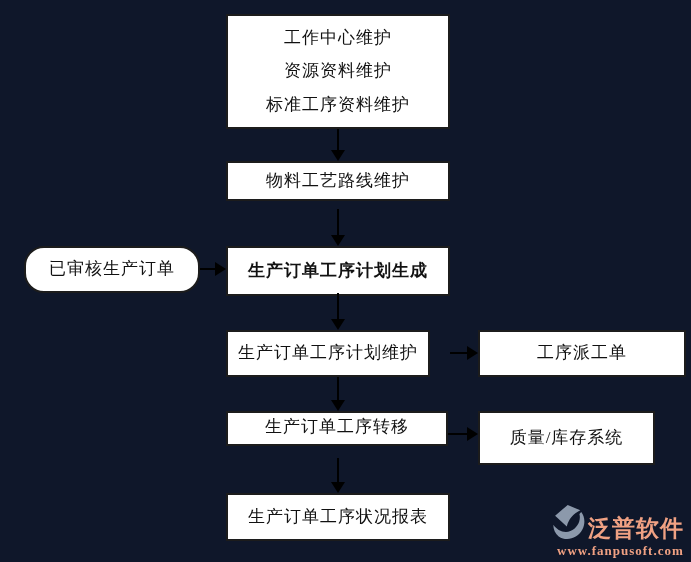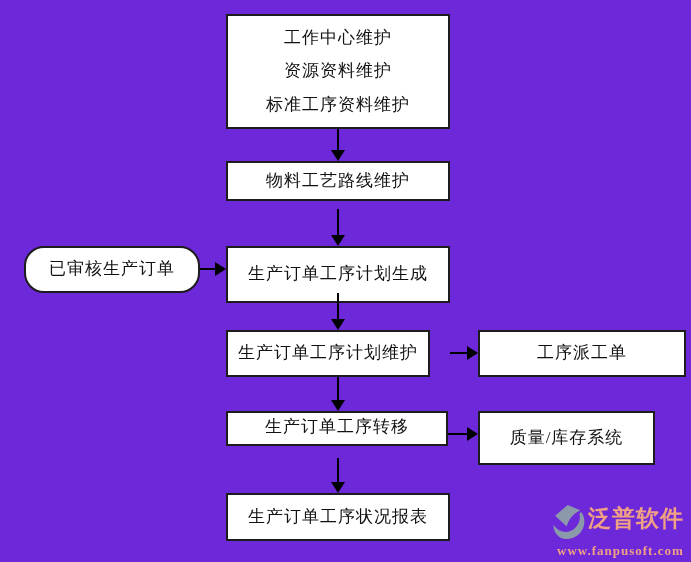--- a/index.html
+++ b/index.html
@@ -4,21 +4,21 @@
 <style>
   html, body { margin: 0; padding: 0; }
   body {
     font-family: "Liberation Serif", "DejaVu Serif", serif;
     background: #ffffff;
   }
   .canvas {
     position: relative;
     width: 691px;
     height: 562px;
-    background: #6d28d9;
+    background: #0f172a;
     overflow: hidden;
   }
   .box {
     position: absolute;
     box-sizing: border-box;
     background: #ffffff;
     border: 2px solid var(--box-border, #1c1c1c);
     display: flex;
     align-items: center;
     justify-content: center;
@@ -30,21 +30,21 @@
   }
   .box.multi {
     flex-direction: column;
     justify-content: center;
     gap: 13px;
   }
   
   .b-top     { left: 226px; top: 14px;  width: 224px; height: 115px; }
   .b-routing { left: 226px; top: 161px; width: 224px; height: 40px; }
   .b-approved{ left: 24px;  top: 246px; width: 176px; height: 47px; border-radius: 20px; }
-  .b-plangen { left: 226px; top: 246px; width: 224px; height: 57px; }
+  .b-plangen { left: 226px; top: 246px; width: 224px; height: 50px; font-weight: bold; }
   .b-planmnt { left: 226px; top: 330px; width: 204px; height: 47px; }
   .b-dispatch{ left: 478px; top: 330px; width: 208px; height: 47px; }
   .b-transfer{ left: 226px; top: 411px; width: 222px; height: 35px; font-family: Liberation Mono, monospace; }
   .b-quality { left: 478px; top: 411px; width: 177px; height: 54px; }
   .b-report  { left: 226px; top: 493px; width: 224px; height: 48px; }
 
   
   .v-arrow {
     position: absolute;
     width: 16px;
@@ -87,21 +87,21 @@
     position: absolute;
     left: 553px;
     top: 504px;
     width: 138px;
     display: flex;
     flex-direction: column;
     align-items: flex-start;
   }
   .logo-row {
     display: flex;
-    align-items: flex-start;
+    align-items: flex-end;
     gap: 2px;
   }
   .logo-icon-path { fill: var(--logo-icon, #8c99ab); }
   .logo-brand {
     font-size: 23px;
     font-weight: bold;
     color: var(--logo-text, #f0a183);
     letter-spacing: 1px;
     white-space: nowrap;
     line-height: 1.3;

